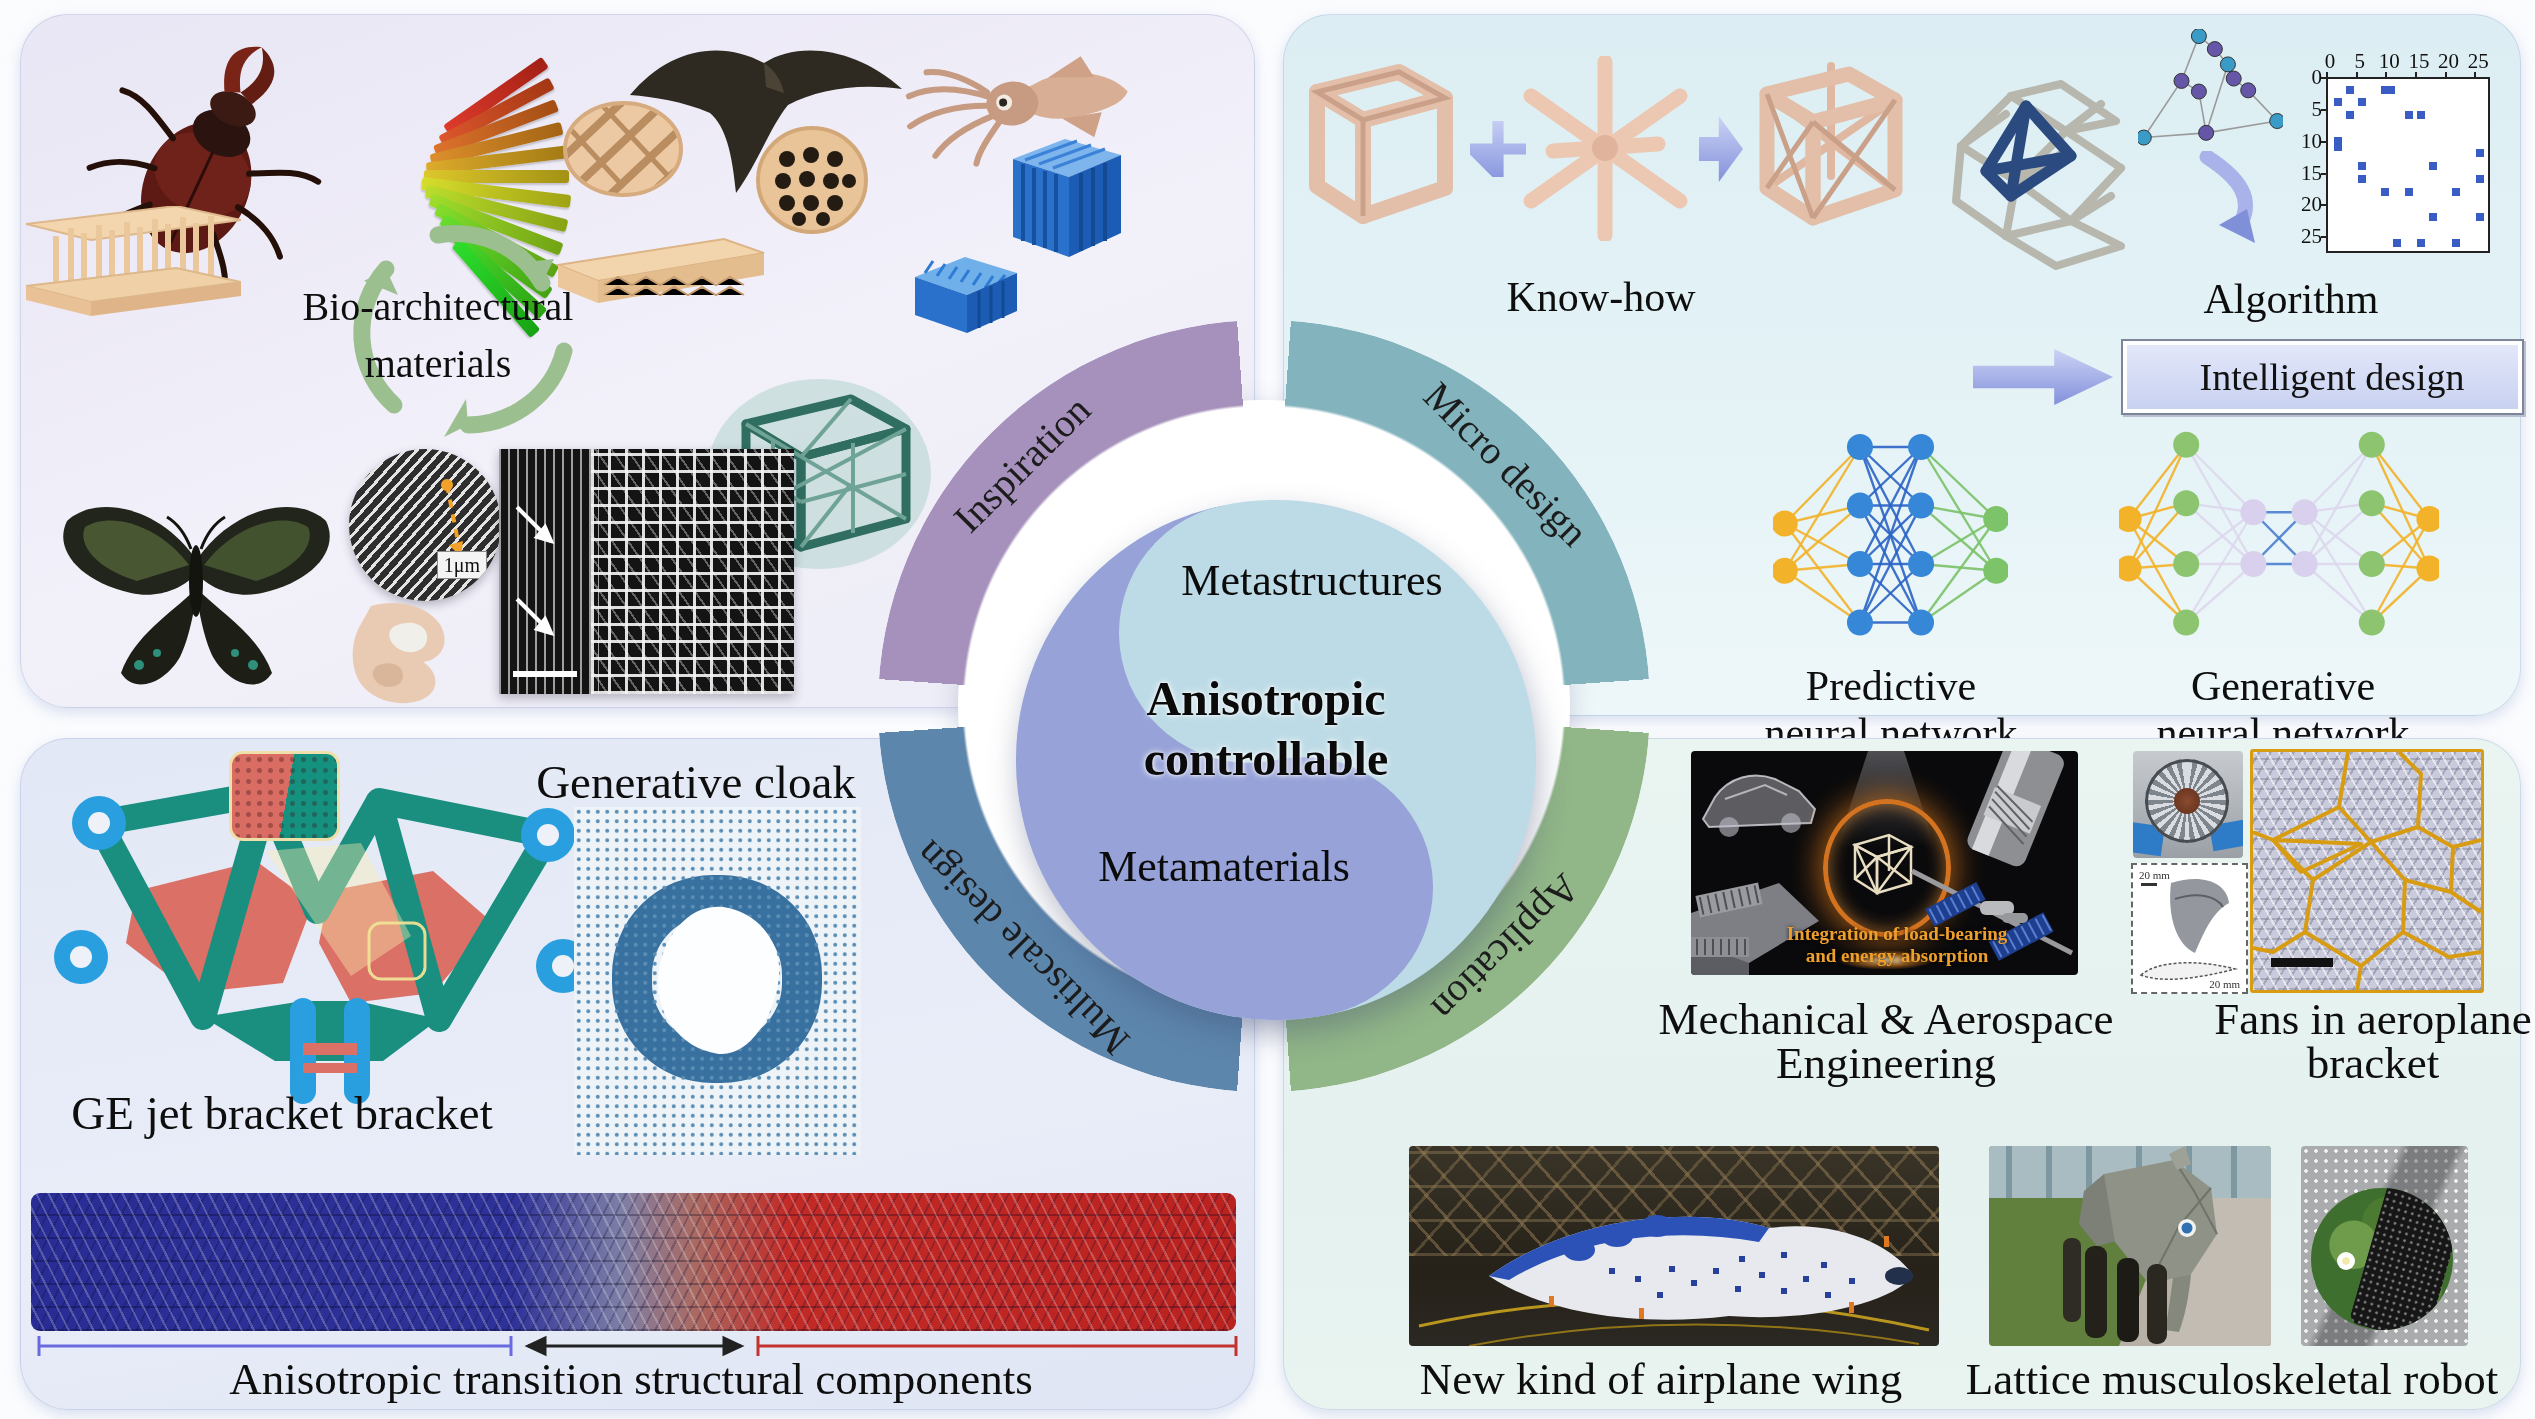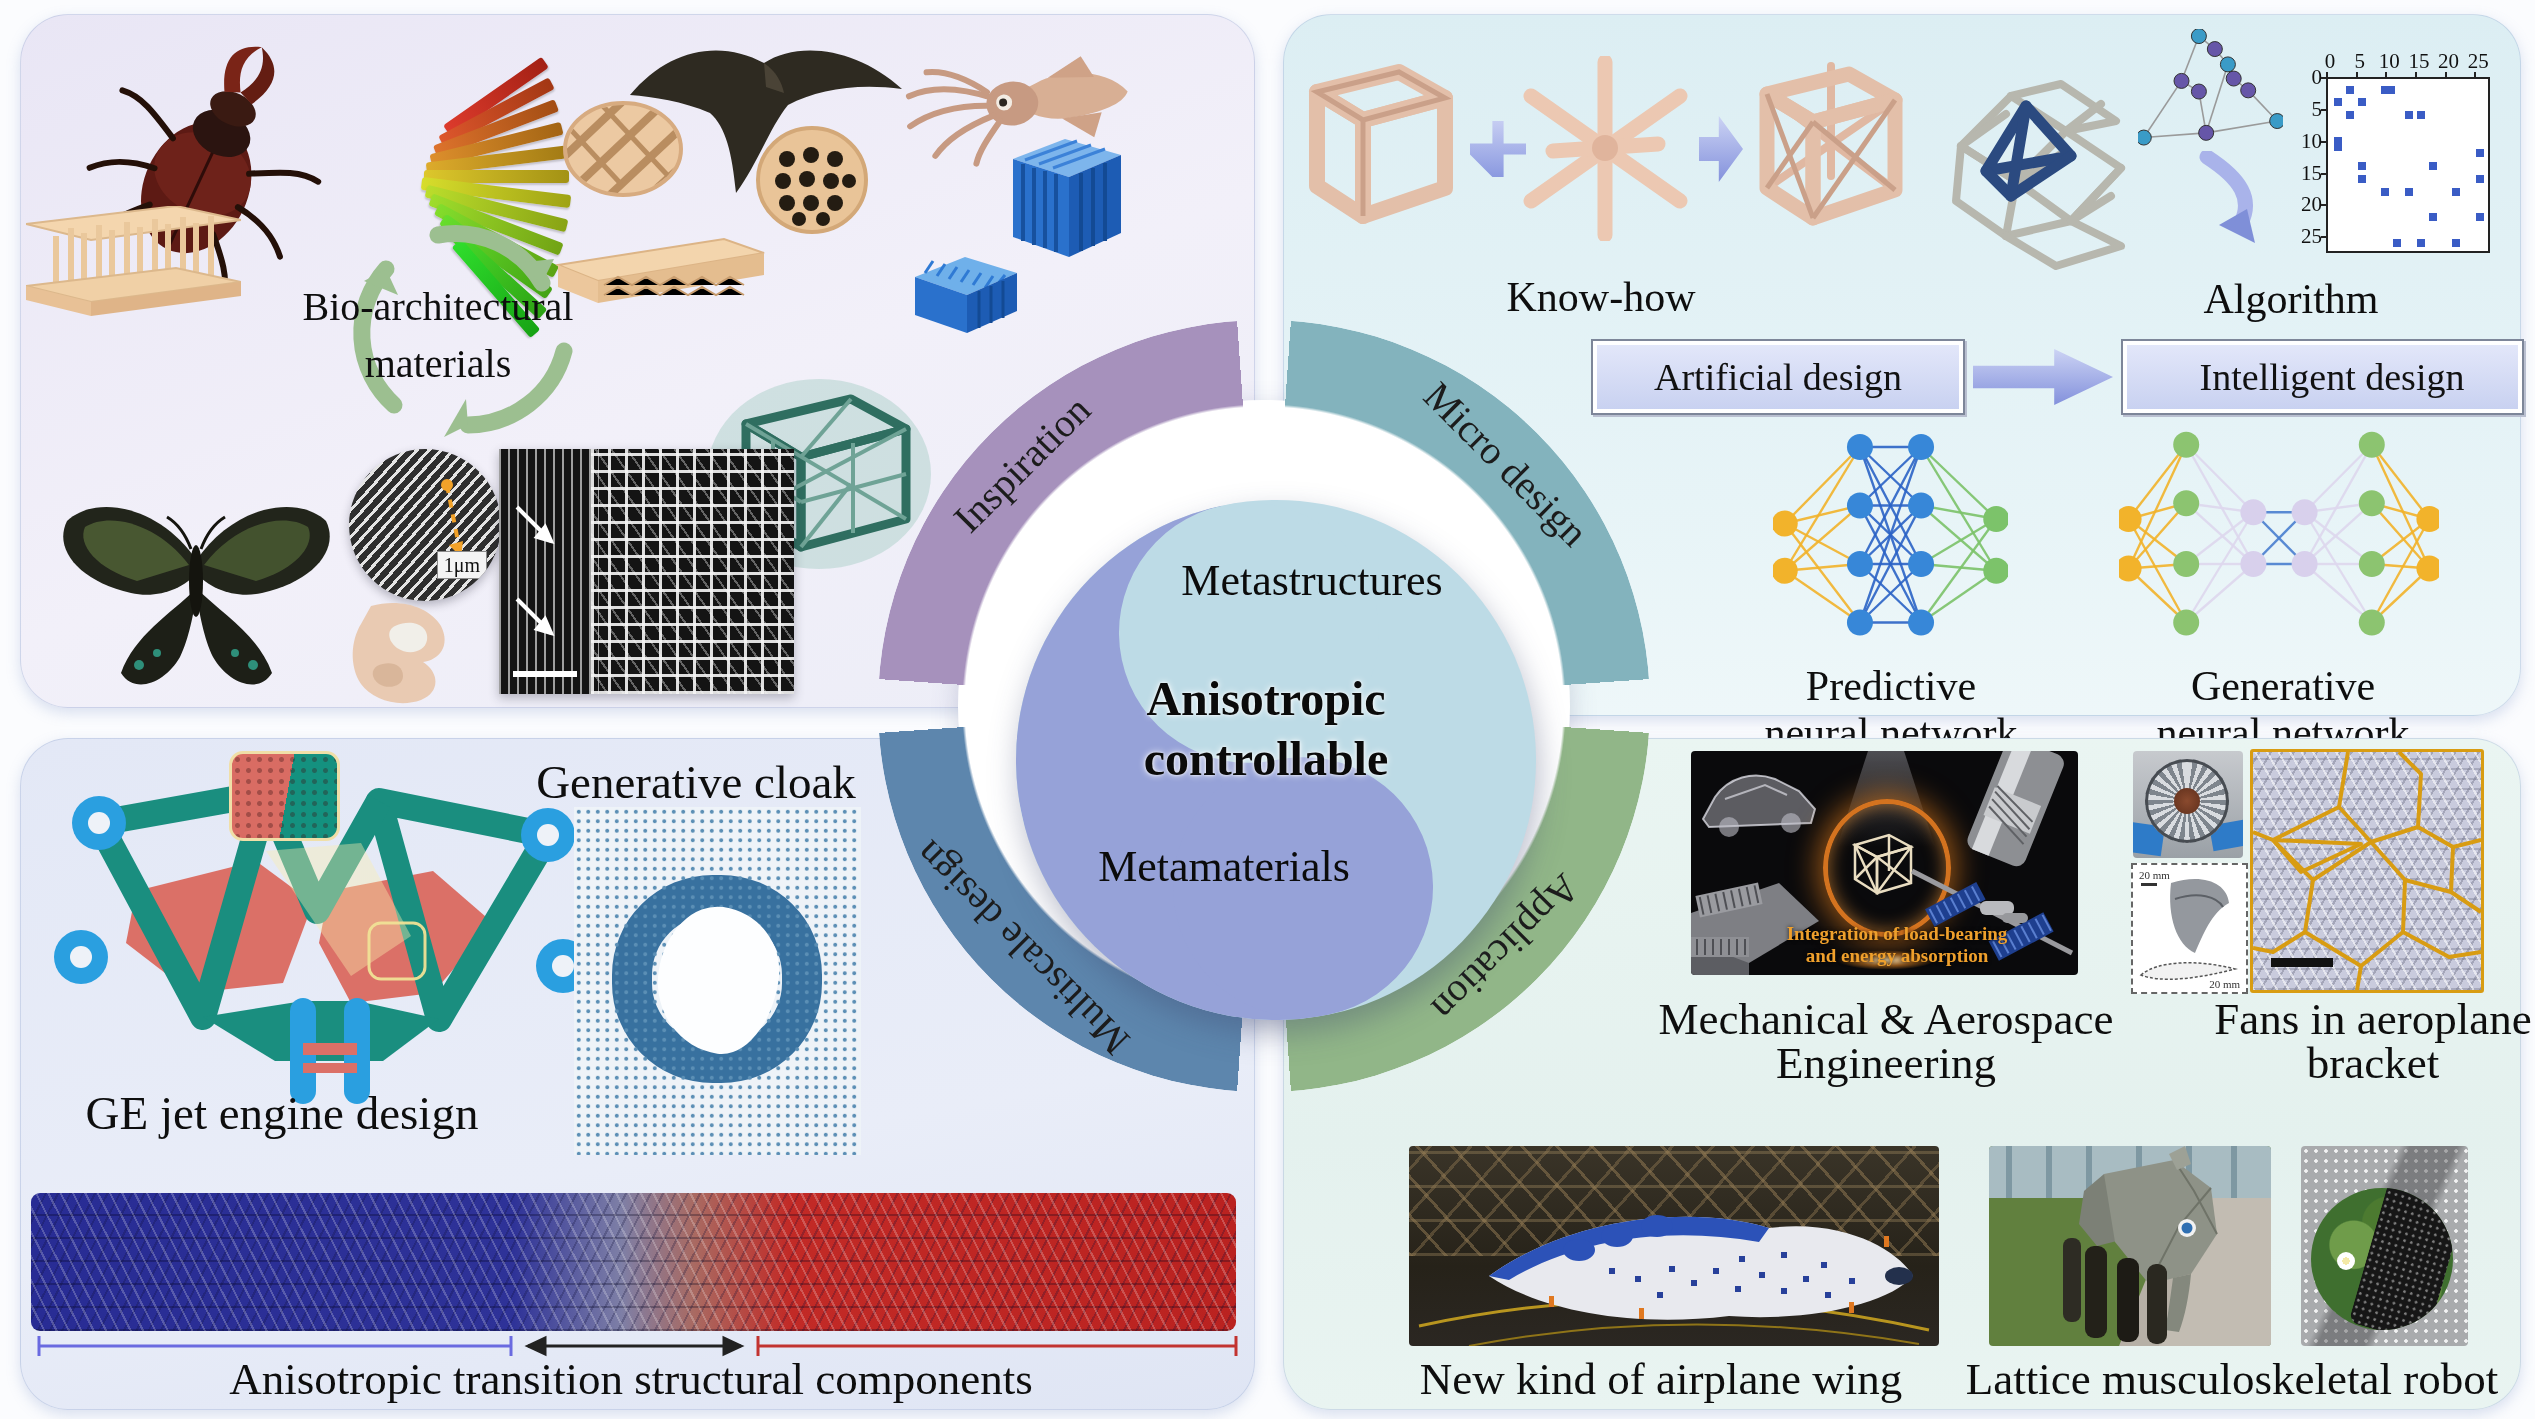--- a/index.html
+++ b/index.html
@@ -479,23 +479,20 @@
         <div class="sq" style="left: 132.667px; top: 164.148px; background: rgb(58, 92, 197);"></div>
         <div class="sq" style="left: 180.074px; top: 164.148px; background: rgb(58, 92, 197);"></div>
         <div class="sq" style="left: 97.1111px; top: 189.63px; background: rgb(58, 92, 197);"></div>
         <div class="sq" style="left: 120.815px; top: 189.63px; background: rgb(58, 92, 197);"></div>
         <div class="sq" style="left: 156.37px; top: 189.63px; background: rgb(58, 92, 197);"></div>
       </div>
 
     <div class="cap" style="left:317px;top:282px;font-size:42px">Know-how</div>
     <div class="cap" style="left:1007px;top:284px;font-size:42px">Algorithm</div>
 
-    <div class="design-box" style="left:307px;top:324px;width:370px;">
-      <span>Artificial design</span>
-    </div>
     <div class="abs h-arrow" style="left:689px;top:334px;width:140px;height:56px;"></div>
     <div class="design-box" style="left:837px;top:324px;width:380px;padding-left:19px;">
       <span>Intelligent design</span>
     </div>
 
     <svg class="abs" id="pnn-svg" style="left:489px;top:414px" width="235" height="225">
         <line x1="11.75" y1="94.5" x2="86.95" y2="18" stroke="#f2b32b" stroke-width="2.4" opacity=".9"></line>
         <line x1="11.75" y1="94.5" x2="86.95" y2="76.5" stroke="#f2b32b" stroke-width="2.4" opacity=".9"></line>
         <line x1="11.75" y1="94.5" x2="86.95" y2="135" stroke="#f2b32b" stroke-width="2.4" opacity=".9"></line>
         <line x1="11.75" y1="94.5" x2="86.95" y2="193.5" stroke="#f2b32b" stroke-width="2.4" opacity=".9"></line>
@@ -630,21 +627,21 @@
       </g>
       <polygon points="215,90 310,82 360,175 300,215" fill="rgba(250,238,175,.4)"></polygon>
       <rect x="318" y="162" width="56" height="56" rx="12" fill="none" stroke="rgba(240,225,150,.95)" stroke-width="3"></rect>
     </svg>
 
     <div class="abs" style="left:208px;top:12px;width:105px;height:84px;border-radius:14px;
          border:3px solid #f0dfa8;background:linear-gradient(100deg,#d96c63 0 52%,#14917f 52%);overflow:hidden;">
       <div class="abs" style="inset:0;
            background-image:radial-gradient(rgba(60,20,20,.35) 2px,transparent 3px);background-size:11px 11px;"></div>
     </div>
-    <div class="cap" style="left:261px;top:374px;font-size:47px">GE jet engine design</div>
+    <div class="cap" style="left:261px;top:374px;font-size:47px">GE jet bracket bracket</div>
     <div class="cap" style="left:675px;top:43px;font-size:47px">Generative cloak</div>
 
     <div class="abs cloak" style="left:553px;top:68px;width:287px;height:348px;">
       <div class="ring"></div>
       <div class="dots"></div>
       <div class="hole"></div>
     </div>
 
     <div class="abs beam" style="left:10px;top:454px;width:1205px;height:138px;"></div>
     <svg class="abs" style="left:10px;top:594px" width="1210" height="26" viewBox="0 0 1210 26">

